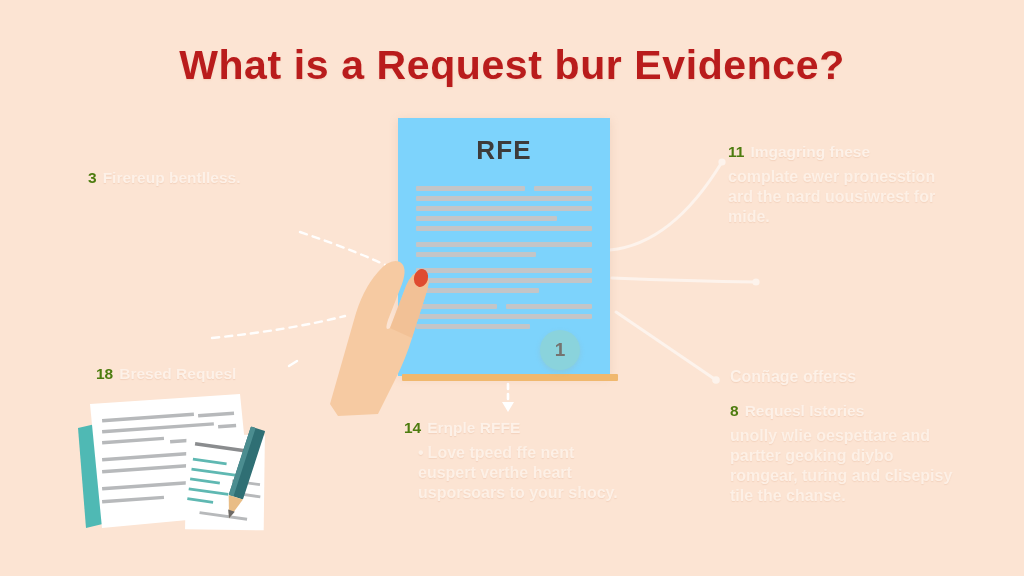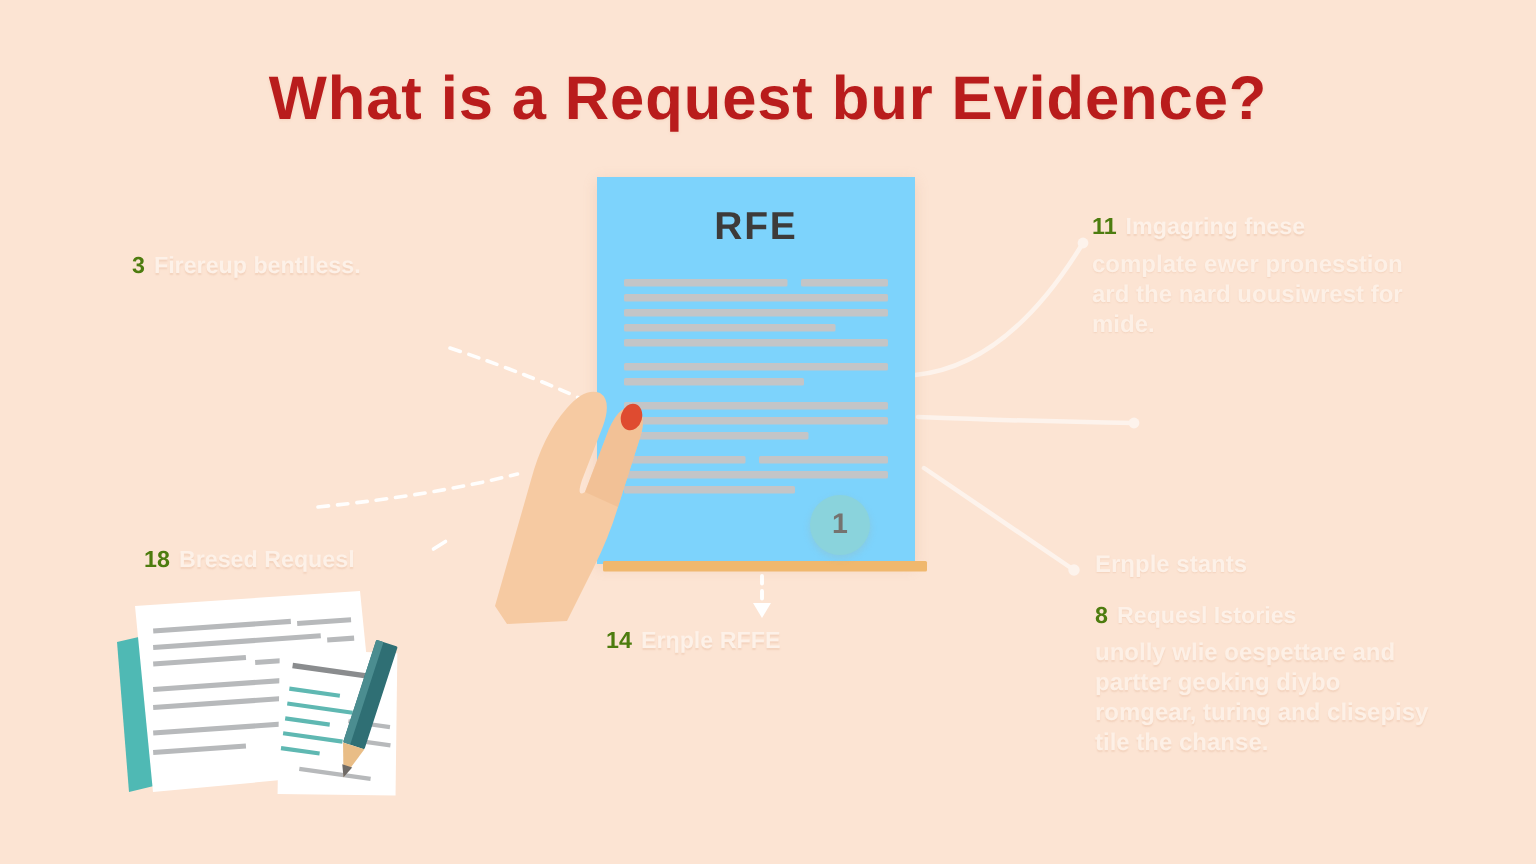--- a/index.html
+++ b/index.html
@@ -221,23 +221,26 @@
   <div class="callout c-botleft">
     <div class="head">
       <span class="num">18</span><span>Bresed Requesl</span>
     </div>
   </div>
 
   <div class="callout c-botcenter">
     <div class="head">
       <span class="num">14</span><span>Erηple RFFE</span>
     </div>
+    <div class="body" style="padding-left:14px">
+      <span class="bullet">•</span><span>Love tpeed ffe nent euspert verthe heart usporsoars to your shocy.</span>
+    </div>
   </div>
 
   <div class="callout c-botright">
-    <div class="plain-head">Erηple stants</div>
+    <div class="plain-head">Conñage offerss</div>
     <div class="head sub-head">
       <span class="num">8</span><span>Requesl Istories</span>
     </div>
     <div class="body">unolly wlie oespettare and partter geoking diybo romgear, turing and clisepisy tile the chanse.</div>
   </div>
 
 </div>
 
 </body></html>

